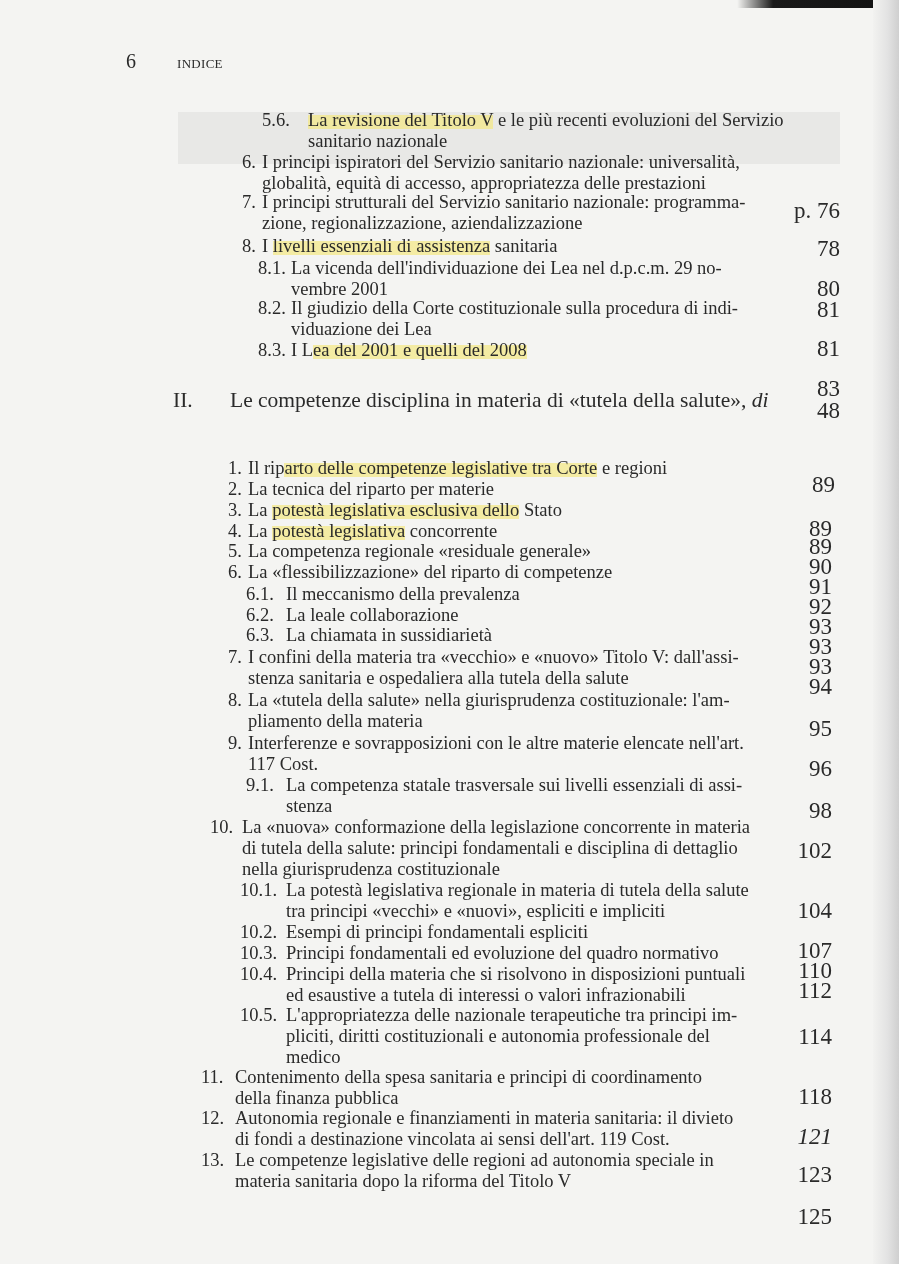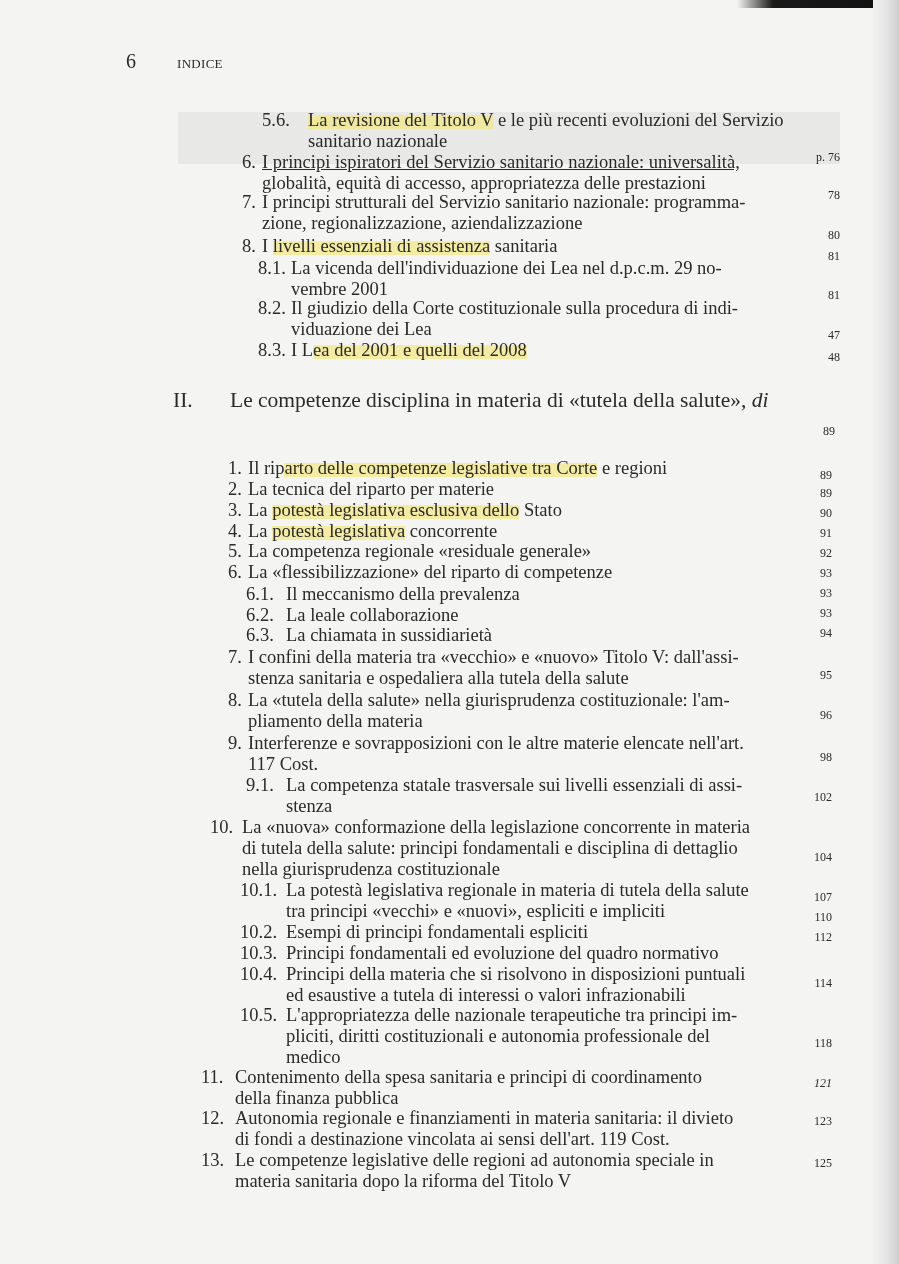--- a/index.html
+++ b/index.html
@@ -13,21 +13,21 @@
     background:linear-gradient(to right,#f4f4f2 0%,#f4f4f2 82%,#1a1a1a 86%,#111 100%); }
   .right-edge { position:absolute; right:0; top:0; width:26px; height:1264px;
     background:linear-gradient(to right,#f2f2f0 0%,#e3e3e3 55%,#cfcfcf 100%); }
   .header { position:absolute; left:126px; top:50px; font-size:20px; }
   .header .pg { display:inline-block; width:46px; }
   .header .run { font-size:13px; letter-spacing:0.3px; }
   .shade-band { position:absolute; left:178px; top:112px; width:662px; height:52px;
     background:rgba(210,210,210,0.35); }
   .entry { position:absolute; font-size:18.5px; line-height:21px; }
   .entry .num { position:absolute; left:0; top:0; }
-  .pageno { position:absolute; font-size:12px; text-align:right; width:60px; }
+  .pageno { position:absolute; font-size:23px; text-align:right; width:60px;margin-top:48px; }
   .hl { background:linear-gradient(transparent 25%, rgba(244,232,130,0.7) 25%, rgba(244,232,130,0.7) 95%, transparent 95%); }
   .chapter { position:absolute; left:173px; top:388px; font-size:21.5px; line-height:25px; }
   .chapter .roman { position:absolute; left:0; top:0; }
   .chapter .title { position:absolute; left:57px; top:0; width:600px; }
   .chapter em { font-style:italic; }
 </style>
 </head>
 <body>
 
 <div class="top-bar"></div>
@@ -41,21 +41,21 @@
 
 <div class="entry" style="left:262px;top:110px;width:510px;">
   <span class="num">5.6.</span>
   <span style="position:absolute;left:46px;top:0;white-space:nowrap;"><span class="hl">La revisione del Titolo V</span> e le più recenti evoluzioni del Servizio</span>
   <span style="position:absolute;left:46px;top:21px;white-space:nowrap;">sanitario nazionale</span>
 </div>
 <div class="pageno" style="left:780px;top:150px;">p. 76</div>
 
 <div class="entry" style="left:242px;top:152px;width:540px;">
   <span class="num">6.</span>
-  <span style="position:absolute;left:20px;top:0;white-space:nowrap;text-decoration:underline;">I principi ispiratori del Servizio sanitario nazionale: universalità,</span>
+  <span style="position:absolute;left:20px;top:0;white-space:nowrap;">I principi ispiratori del Servizio sanitario nazionale: universalità,</span>
   <span style="position:absolute;left:20px;top:21px;white-space:nowrap;">globalità, equità di accesso, appropriatezza delle prestazioni</span>
 </div>
 <div class="pageno" style="left:780px;top:188px;">78</div>
 
 <div class="entry" style="left:242px;top:192px;width:540px;">
   <span class="num">7.</span>
   <span style="position:absolute;left:20px;top:0;white-space:nowrap;">I principi strutturali del Servizio sanitario nazionale: programma-</span>
   <span style="position:absolute;left:20px;top:21px;white-space:nowrap;">zione, regionalizzazione, aziendalizzazione</span>
 </div>
 <div class="pageno" style="left:780px;top:228px;">80</div>
@@ -71,21 +71,21 @@
   <span style="position:absolute;left:33px;top:0;white-space:nowrap;">La vicenda dell'individuazione dei Lea nel d.p.c.m. 29 no-</span>
   <span style="position:absolute;left:33px;top:21px;white-space:nowrap;">vembre 2001</span>
 </div>
 <div class="pageno" style="left:780px;top:288px;">81</div>
 
 <div class="entry" style="left:258px;top:298px;width:520px;">
   <span class="num">8.2.</span>
   <span style="position:absolute;left:33px;top:0;white-space:nowrap;">Il giudizio della Corte costituzionale sulla procedura di indi-</span>
   <span style="position:absolute;left:33px;top:21px;white-space:nowrap;">viduazione dei Lea</span>
 </div>
-<div class="pageno" style="left:780px;top:328px;">47</div>
+<div class="pageno" style="left:780px;top:328px;">83</div>
 
 <div class="entry" style="left:258px;top:340px;width:520px;">
   <span class="num">8.3.</span>
   <span style="position:absolute;left:33px;top:0;white-space:nowrap;">I L<span class="hl">ea del 2001 e quelli del 2008</span></span>
 </div>
 <div class="pageno" style="left:780px;top:350px;">48</div>
 
 <div class="chapter">
   <span class="roman">II.</span>
   <span class="title">

